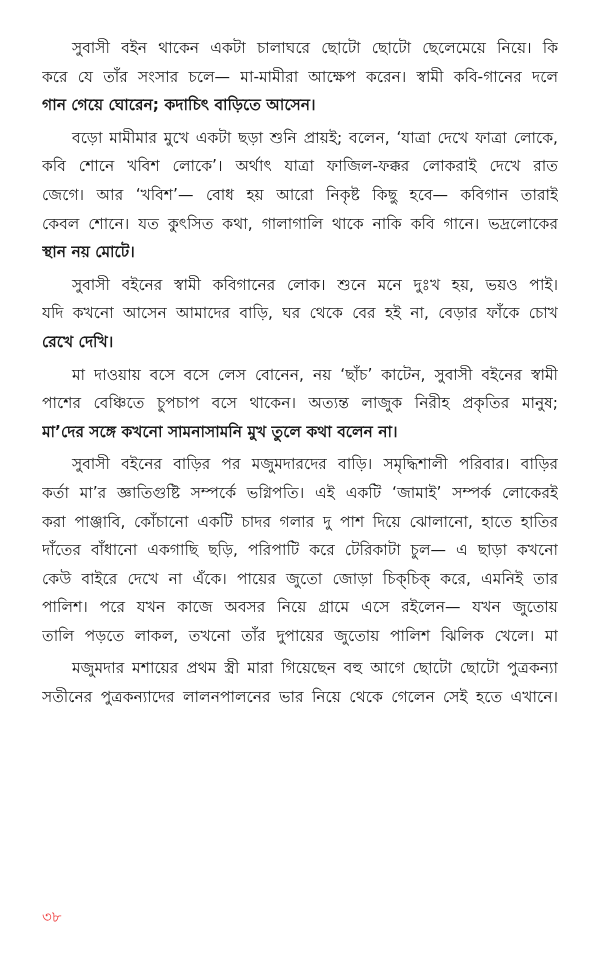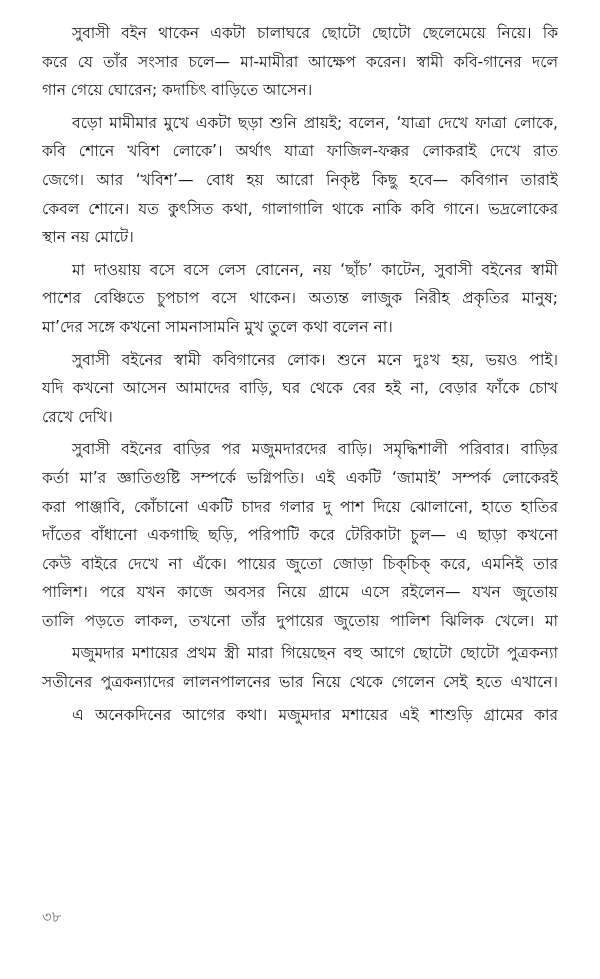--- a/index.html
+++ b/index.html
@@ -11,48 +11,49 @@
       width: 600px;
       height: 979px;
       position: relative;
       overflow: hidden;
       font-family: "DejaVu Sans", "Liberation Sans", sans-serif;
       color: #1a1a1a;
     }
     .page {
       position: absolute;
       left: 42px;
-      top: 19px;
+      top: 34px;
       width: 516px;
     }
     .para {
       margin: 0 0 4px 0;
     }
     .line {
       display: block;
       font-size: 15.5px;
       line-height: 28.6px;
       height: 28.6px;
       white-space: nowrap;
       text-align: justify;
       text-align-last: justify;
       overflow: hidden;
     }
     .line.indent {
       padding-left: 30px;
     }
     .line.last {
       text-align-last: left;
+      font-weight: bold;
     }
     .page-number {
       position: absolute;
       left: 42px;
       top: 905px;
       font-size: 15px;
-      color: #737373;
+      color: #ef4444;
     }
   </style>
 </head>
 <body>
 
 <div class="page">
 
   <div class="para">
     <span class="line indent">সুবাসী বইন থাকেন একটা চালাঘরে ছোটো ছোটো ছেলেমেয়ে নিয়ে। কি</span>
     <span class="line">করে যে তাঁর সংসার চলে— মা-মামীরা আক্ষেপ করেন। স্বামী কবি-গানের দলে</span>
@@ -61,46 +62,43 @@
 
   <div class="para">
     <span class="line indent">বড়ো মামীমার মুখে একটা ছড়া শুনি প্রায়ই; বলেন, ‘যাত্রা দেখে ফাত্রা লোকে,</span>
     <span class="line">কবি শোনে খবিশ লোকে’। অর্থাৎ যাত্রা ফাজিল-ফক্কর লোকরাই দেখে রাত</span>
     <span class="line">জেগে। আর ‘খবিশ’— বোধ হয় আরো নিকৃষ্ট কিছু হবে— কবিগান তারাই</span>
     <span class="line">কেবল শোনে। যত কুৎসিত কথা, গালাগালি থাকে নাকি কবি গানে। ভদ্রলোকের</span>
     <span class="line last">স্থান নয় মোটে।</span>
   </div>
 
   <div class="para">
+    <span class="line indent">সুবাসী বইনের স্বামী কবিগানের লোক। শুনে মনে দুঃখ হয়, ভয়ও পাই।</span>
+    <span class="line">যদি কখনো আসেন আমাদের বাড়ি, ঘর থেকে বের হই না, বেড়ার ফাঁকে চোখ</span>
+    <span class="line last">রেখে দেখি।</span>
+  </div>
+
+  <div class="para">
     <span class="line indent">মা দাওয়ায় বসে বসে লেস বোনেন, নয় ‘ছাঁচ’ কাটেন, সুবাসী বইনের স্বামী</span>
     <span class="line">পাশের বেঞ্চিতে চুপচাপ বসে থাকেন। অত্যন্ত লাজুক নিরীহ প্রকৃতির মানুষ;</span>
     <span class="line last">মা’দের সঙ্গে কখনো সামনাসামনি মুখ তুলে কথা বলেন না।</span>
-  </div>
-
-  <div class="para">
-    <span class="line indent">সুবাসী বইনের স্বামী কবিগানের লোক। শুনে মনে দুঃখ হয়, ভয়ও পাই।</span>
-    <span class="line">যদি কখনো আসেন আমাদের বাড়ি, ঘর থেকে বের হই না, বেড়ার ফাঁকে চোখ</span>
-    <span class="line last">রেখে দেখি।</span>
   </div>
 
 
   <div class="para">
     <span class="line indent">সুবাসী বইনের বাড়ির পর মজুমদারদের বাড়ি। সমৃদ্ধিশালী পরিবার। বাড়ির</span>
     <span class="line">কর্তা মা’র জ্ঞাতিগুষ্টি সম্পর্কে ভগ্নিপতি। এই একটি ‘জামাই’ সম্পর্ক লোকেরই</span>
     <span class="line">করা পাঞ্জাবি, কোঁচানো একটি চাদর গলার দু পাশ দিয়ে ঝোলানো, হাতে হাতির</span>
     <span class="line">দাঁতের বাঁধানো একগাছি ছড়ি, পরিপাটি করে টেরিকাটা চুল— এ ছাড়া কখনো</span>
     <span class="line">কেউ বাইরে দেখে না এঁকে। পায়ের জুতো জোড়া চিক্‌চিক্ করে, এমনিই তার</span>
     <span class="line">পালিশ। পরে যখন কাজে অবসর নিয়ে গ্রামে এসে রইলেন— যখন জুতোয়</span>
     <span class="line">তালি পড়তে লাকল, তখনো তাঁর দুপায়ের জুতোয় পালিশ ঝিলিক খেলে। মা</span>
   </div>
 
   <div class="para">
     <span class="line indent">মজুমদার মশায়ের প্রথম স্ত্রী মারা গিয়েছেন বহু আগে ছোটো ছোটো পুত্রকন্যা</span>
     <span class="line">সতীনের পুত্রকন্যাদের লালনপালনের ভার নিয়ে থেকে গেলেন সেই হতে এখানে।</span>
   </div>
 
-  <div class="para">
-    <span class="line indent">এ অনেকদিনের আগের কথা। মজুমদার মশায়ের এই শাশুড়ি গ্রামের কার</span>
-  </div>
 
 </div>
 
 <div class="page-number">৩৮</div>
 
 </body></html>

